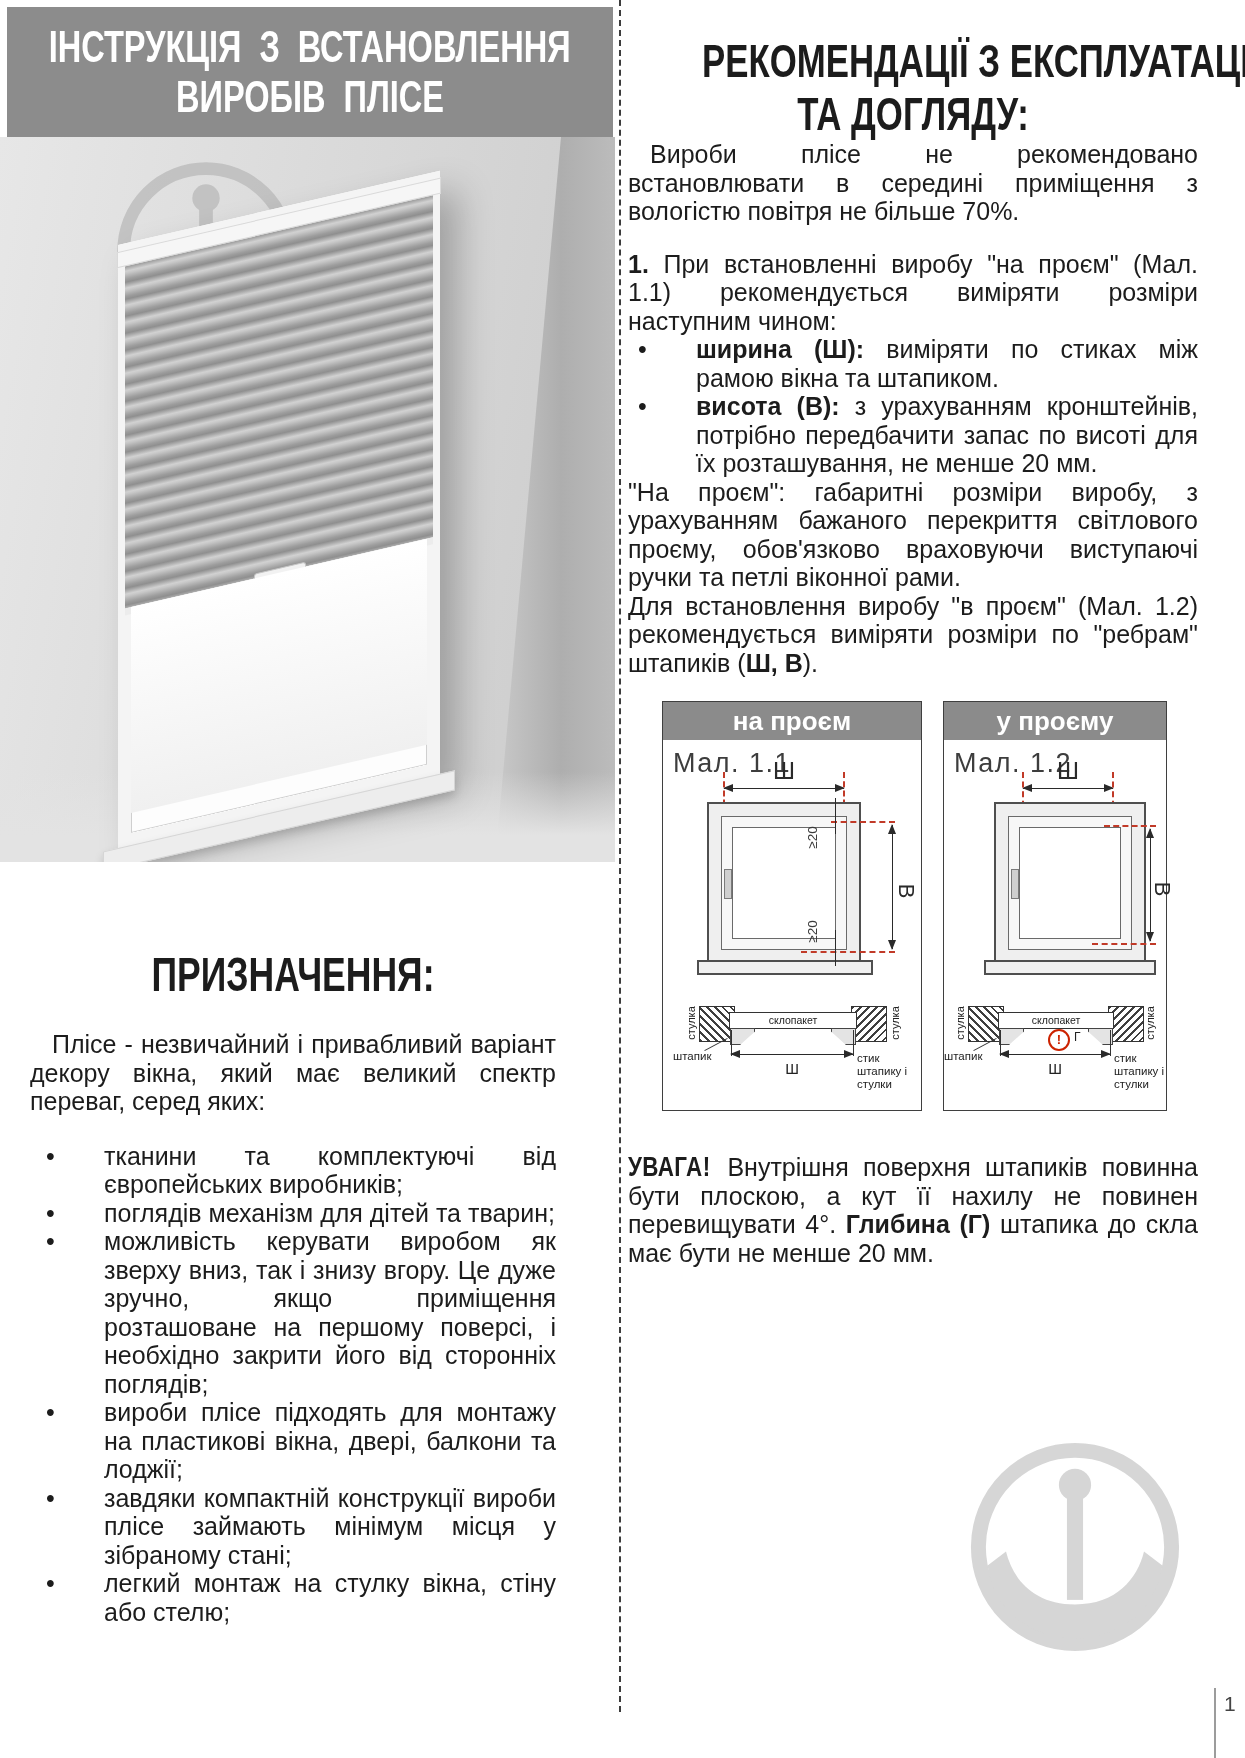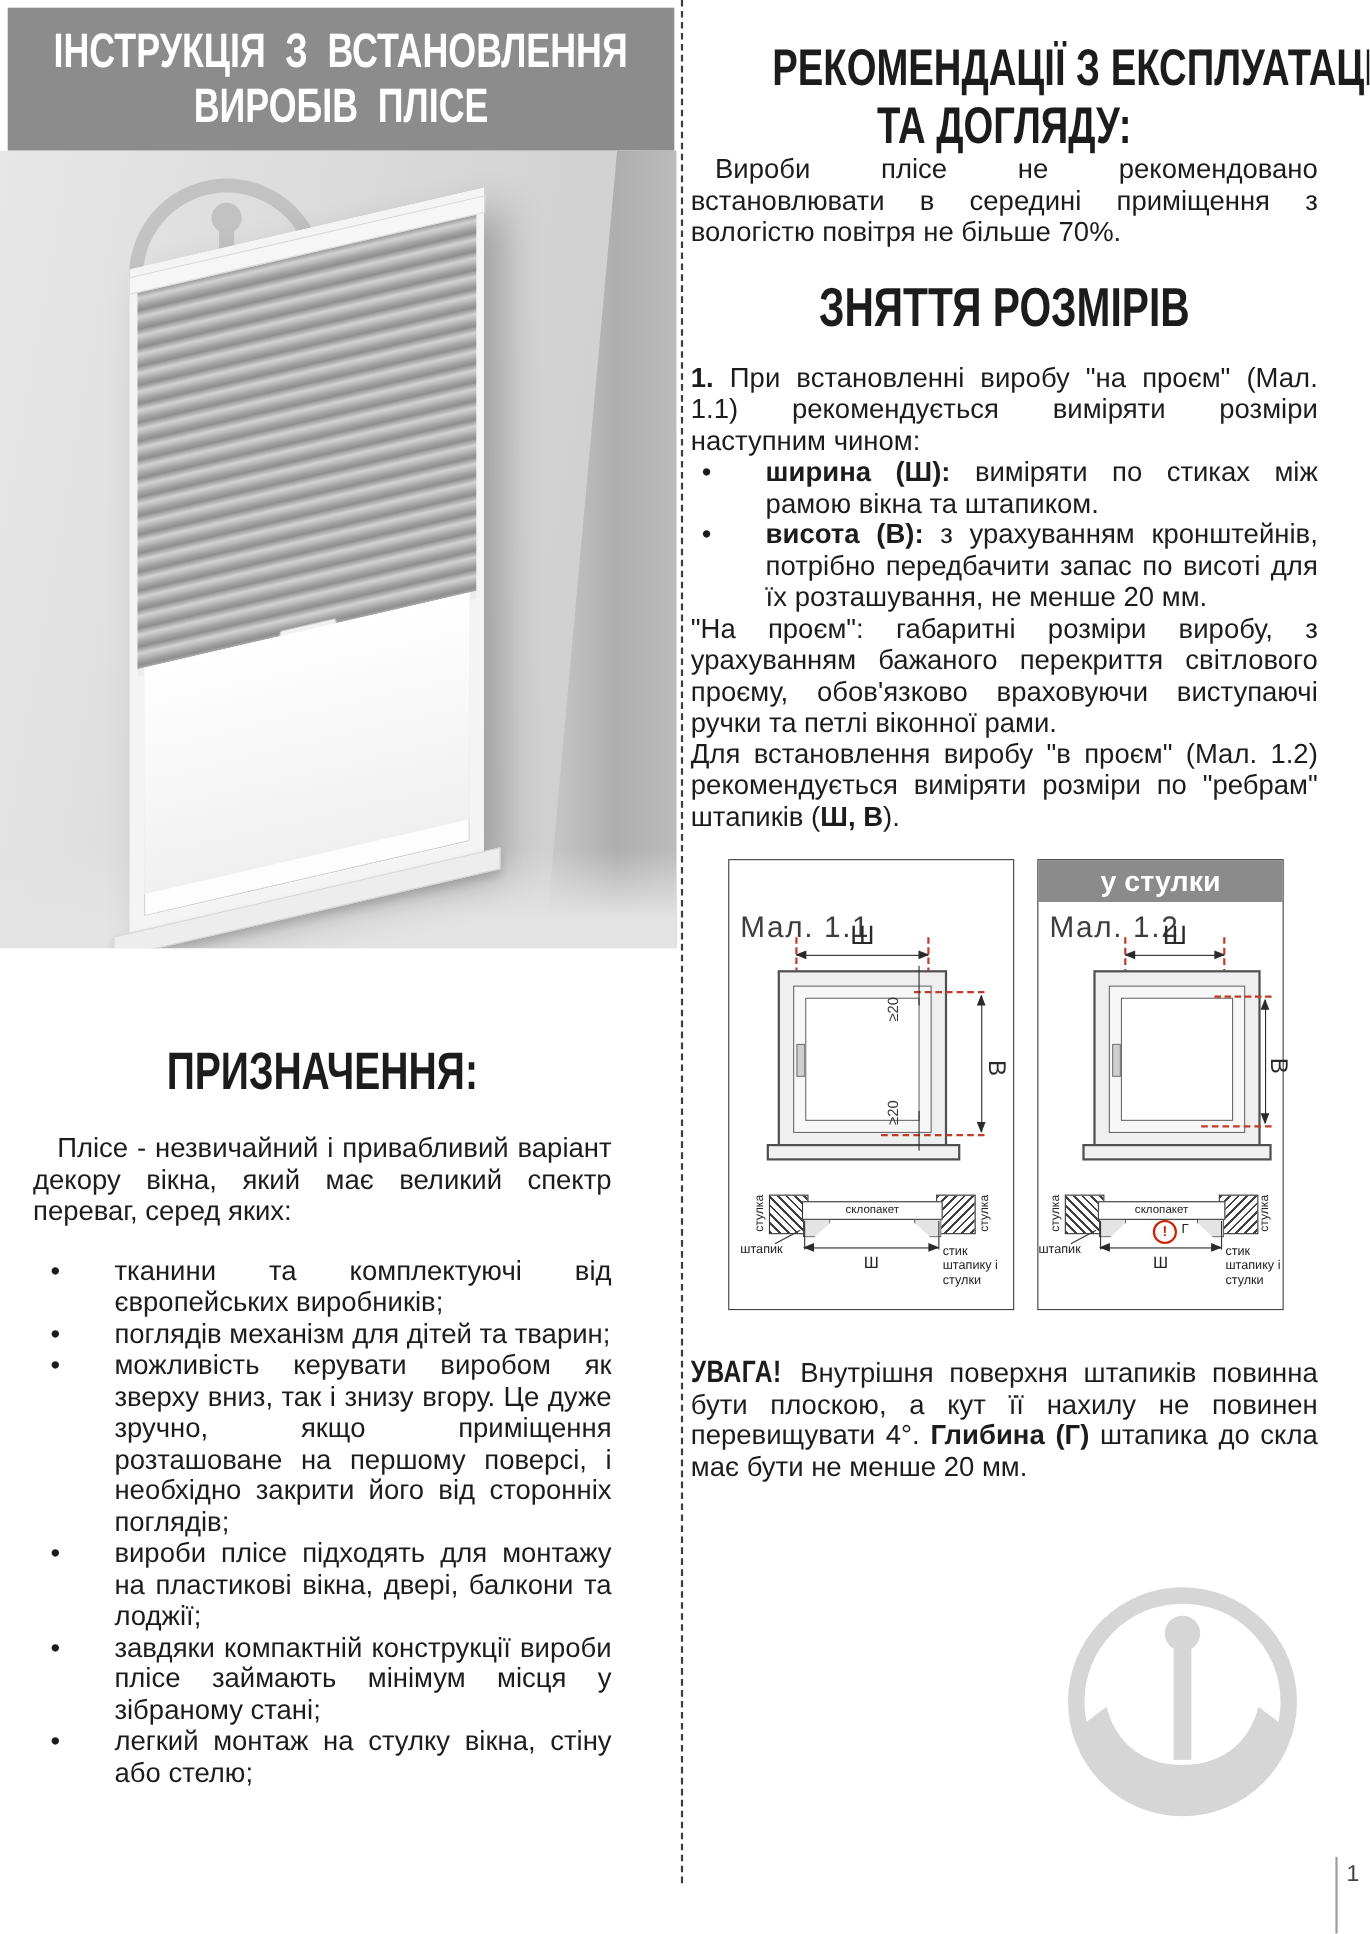--- a/index.html
+++ b/index.html
@@ -160,37 +160,35 @@
 
   <div class="rcol">
 
     <div class="h2lines">
       <span class="squeeze">РЕКОМЕНДАЦІЇ З ЕКСПЛУАТАЦІЇ</span>
       <span class="squeeze">ТА ДОГЛЯДУ:</span>
     </div>
 
     <p class="jp ind" style="margin:0;">Вироби плісе не рекомендовано встановлювати в середині приміщення з вологістю повітря не більше 70%.</p>
 
-    <div class="h-measure">
-        <span class="squeeze">ЗНЯТТЯ РОЗМІРІВ</span>
-      </div>
 
     <p class="jp item1" style="margin-bottom:0;"><b>1.</b><span> При встановленні виробу "на проєм" (Мал. 1.1) рекомендується виміряти розміри наступним чином:</span></p>
 
     <ul class="mlist">
       <li><b>ширина (Ш):</b><span> виміряти по стиках між рамою вікна та штапиком.</span></li>
       <li><b>висота (В):</b><span> з урахуванням кронштейнів, потрібно передбачити запас по висоті для їх розташування, не менше 20 мм.</span></li>
     </ul>
 
     <p class="jp" style="margin:0;">"На проєм": габаритні розміри виробу, з урахуванням бажаного перекриття світлового проєму, обов'язково враховуючи виступаючі ручки та петлі віконної рами.</p>
     <p class="jp" style="margin:0;"><span>Для встановлення виробу "в проєм" (Мал. 1.2) рекомендується виміряти розміри по "ребрам" штапиків (</span><b>Ш, В</b><span>).</span></p>
 
     <div class="drow">
 
       <div class="dbox dbox1">
+        <div class="dhead">на проєм</div>
         <div class="mal">Мал. 1.1</div>
 
         <div class="dimlabel" style="left:61px;width:120px;top:55px;text-align:center;">Ш</div>
         <div class="dimh" style="left:61px;width:120px;top:86px;"></div>
         <div class="redv" style="left:60px;top:70px;height:52px;"></div>
         <div class="redv" style="left:180px;top:70px;height:52px;"></div>
 
         <div class="wf" style="left:44px;top:100px;width:150px;height:158px;">
           <div class="s1"></div>
           <div class="s2"></div>
@@ -220,21 +218,21 @@
           <div class="xtick" style="left:180px;"></div>
           <div class="dimh xdim" style="left:58px;width:122px;"></div>
           <div class="xlabel" style="left:58px;width:122px;top:58px;text-align:center;">Ш</div>
           <div class="leader" style="left:30px;top:42px;"></div>
           <div class="slabel" style="left:0px;top:48px;">штапик</div>
           <div class="slabel" style="left:184px;top:50px;width:60px;">стик штапику і стулки</div>
         </div>
       </div>
 
       <div class="dbox dbox2">
-        <div class="dhead">у стулки</div>
+        <div class="dhead">у проєму</div>
         <div class="mal">Мал. 1.2</div>
 
         <div class="dimlabel" style="left:79px;width:90px;top:55px;text-align:center;">Ш</div>
         <div class="dimh" style="left:79px;width:90px;top:86px;"></div>
         <div class="redv" style="left:78px;top:70px;height:54px;"></div>
         <div class="redv" style="left:168px;top:70px;height:54px;"></div>
 
         <div class="wf" style="left:50px;top:100px;width:148px;height:158px;">
           <div class="s1"></div>
           <div class="s2"></div>

